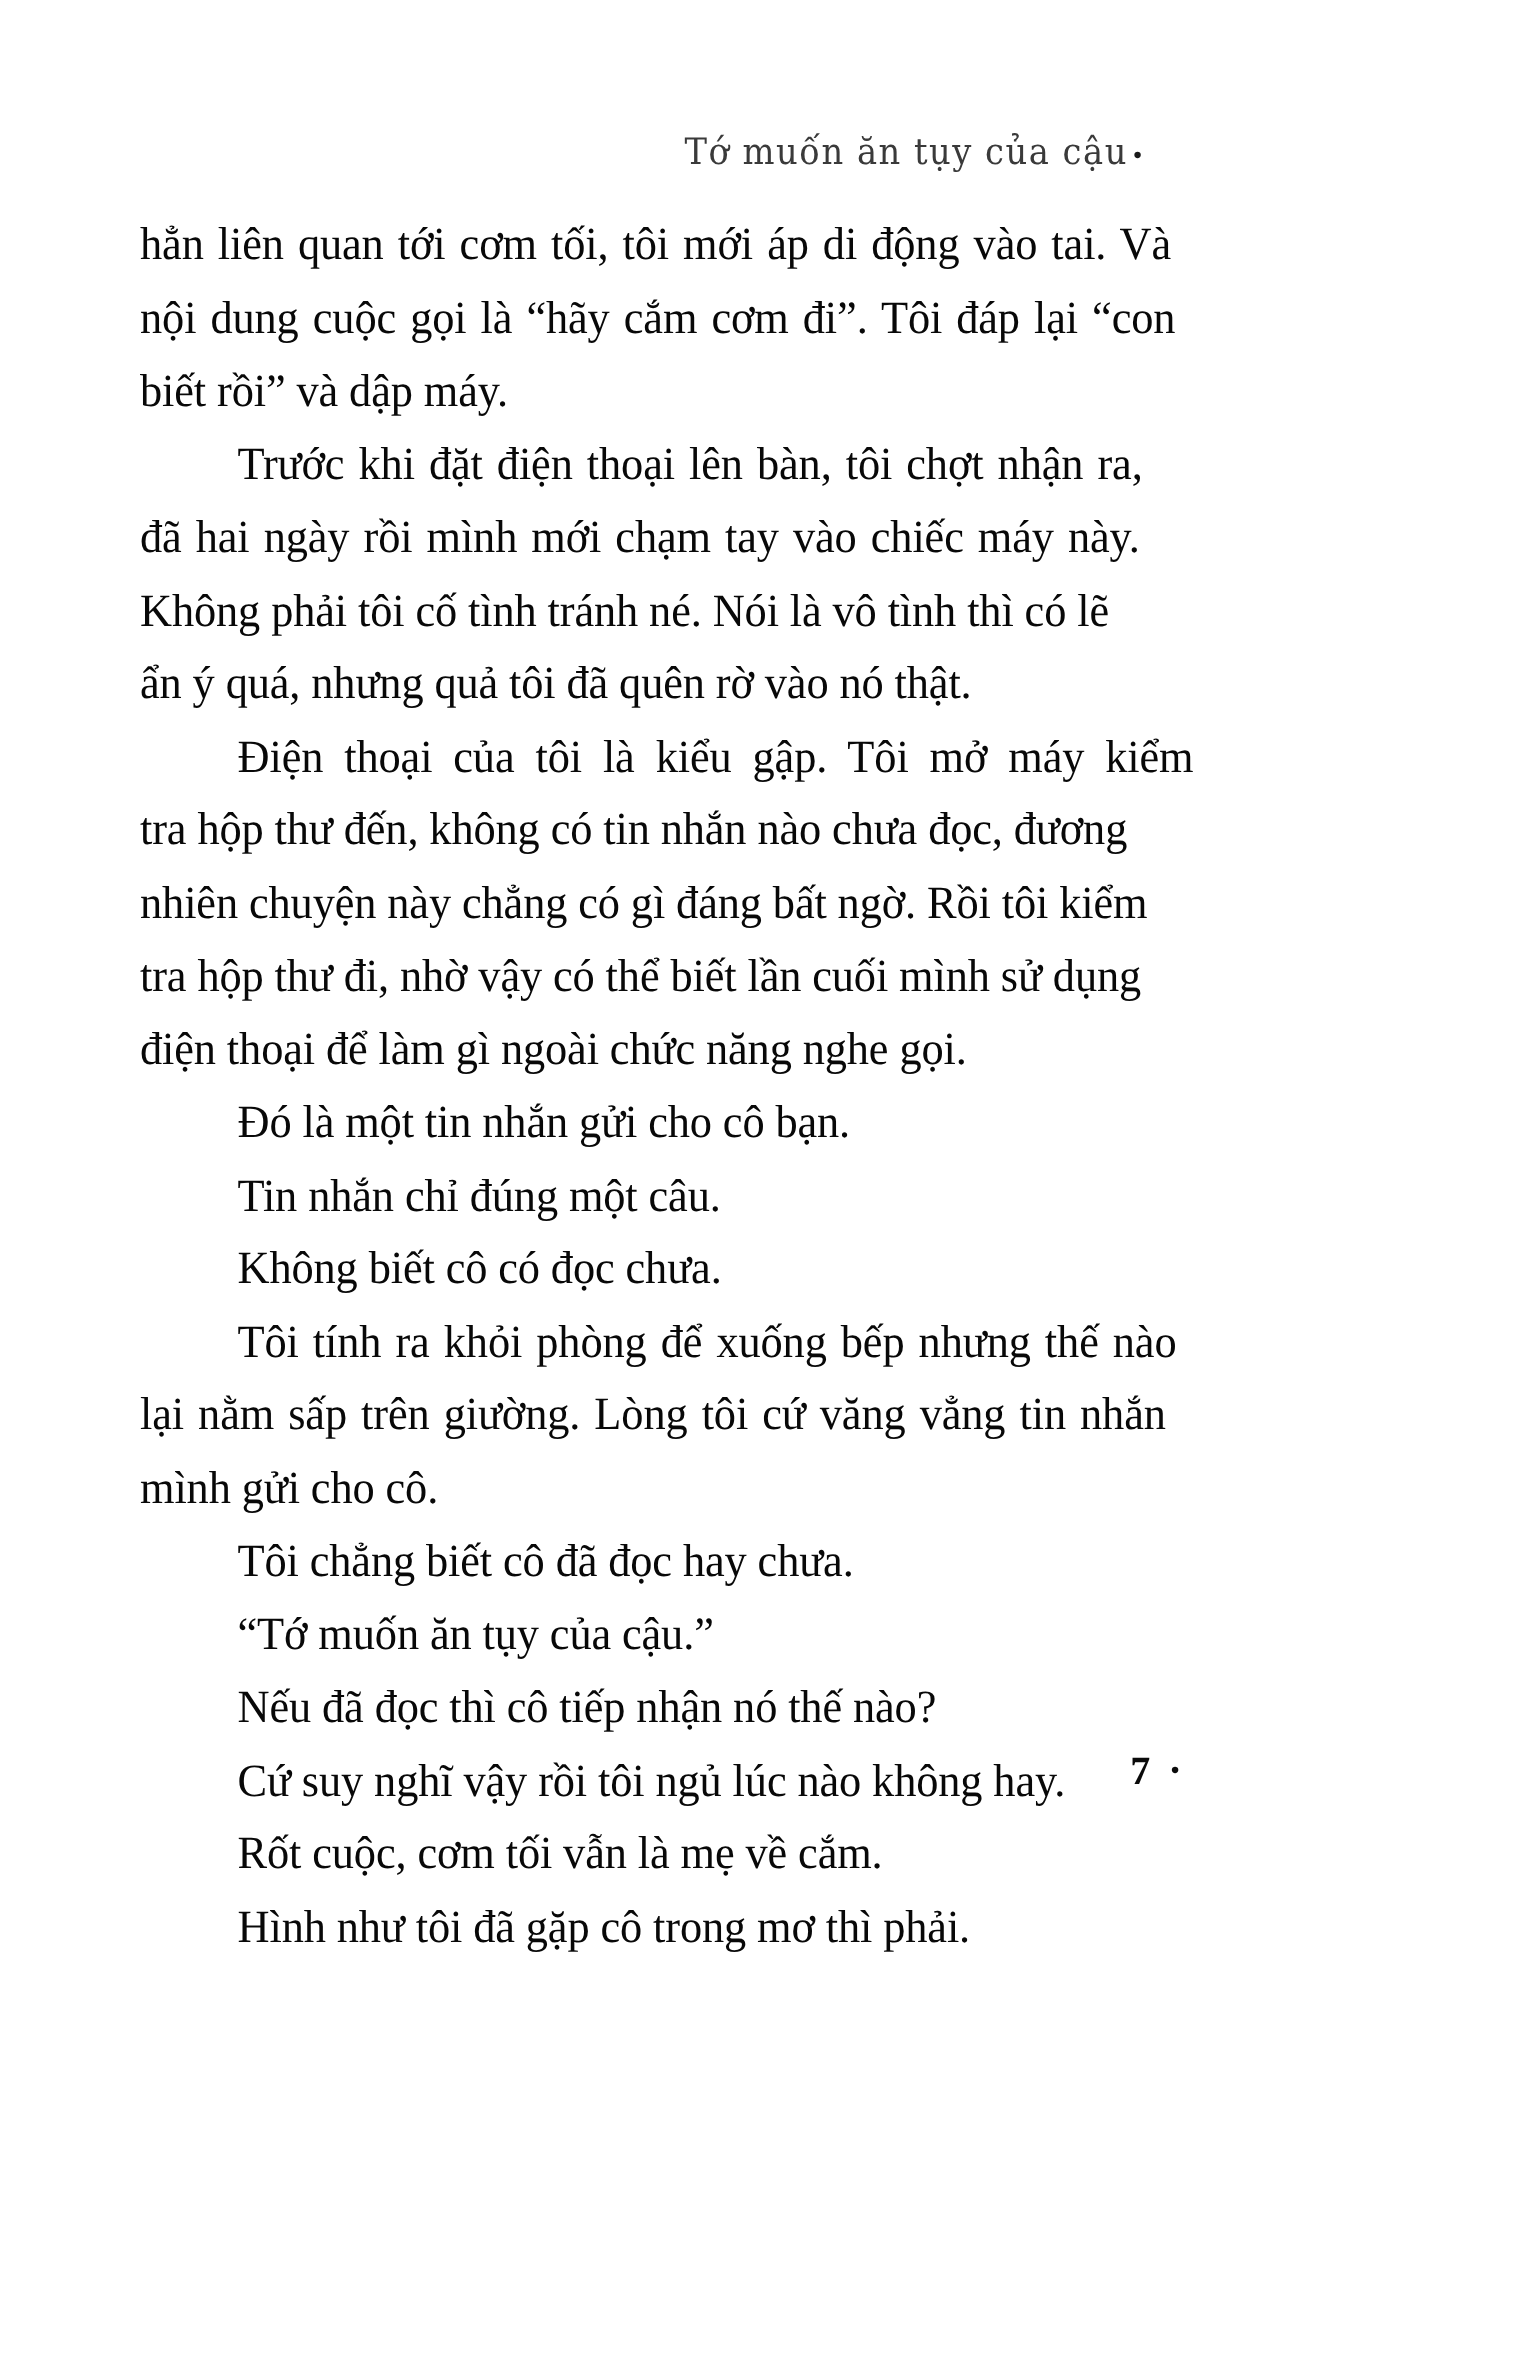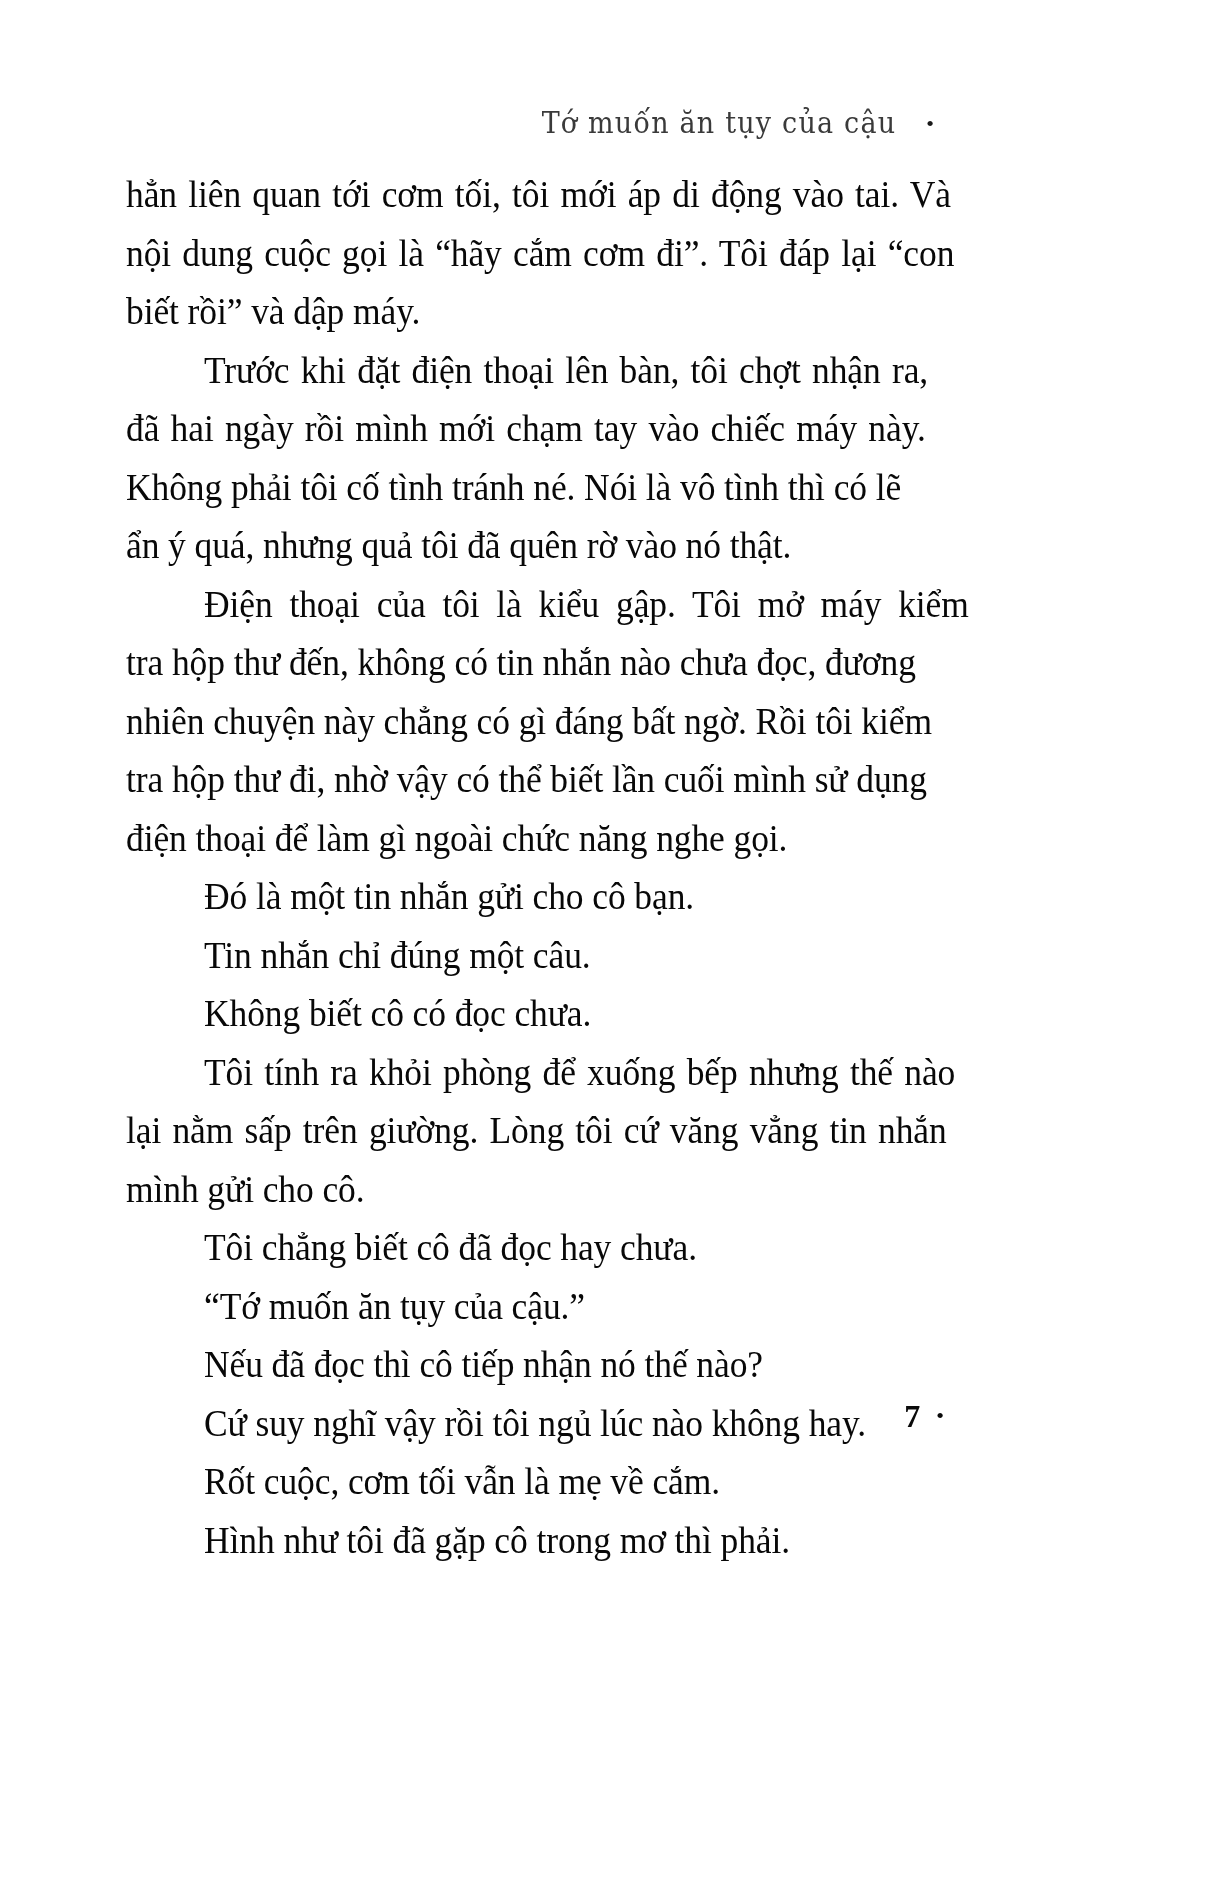--- a/index.html
+++ b/index.html
@@ -21,24 +21,24 @@
     width: 1216px;
     height: 1888px;
     background: #ffffff;
     box-sizing: border-box;
   }
 
   
   .running-head {
     position: absolute;
     top: 108px;
-    right: 282px;
+    right: 302px;
     display: flex;
     align-items: flex-end;
-    gap: 30px;
+    gap: 4px;
     white-space: nowrap;
   }
   .running-head-title {
     font-family: "DejaVu Serif", "Liberation Serif", serif;
     font-size: 27px;
     font-weight: 300;
     letter-spacing: 1.2px;
     color: #3a3a3a;
     transform: scaleY(1.08);
     transform-origin: left bottom;
@@ -47,21 +47,21 @@
     font-size: 22px;
     line-height: 1;
     color: #1a1a1a;
     position: relative;
     top: -4px;
   }
 
   
   .textblock {
     position: absolute;
-    left: 126px;
+    left: 112px;
     top: 166px;
     width: 800px;
   }
 
   .line {
     font-size: 35.5px;
     line-height: 58.5px;
     letter-spacing: -0.1px;
     white-space: nowrap;
     color: #080808;

